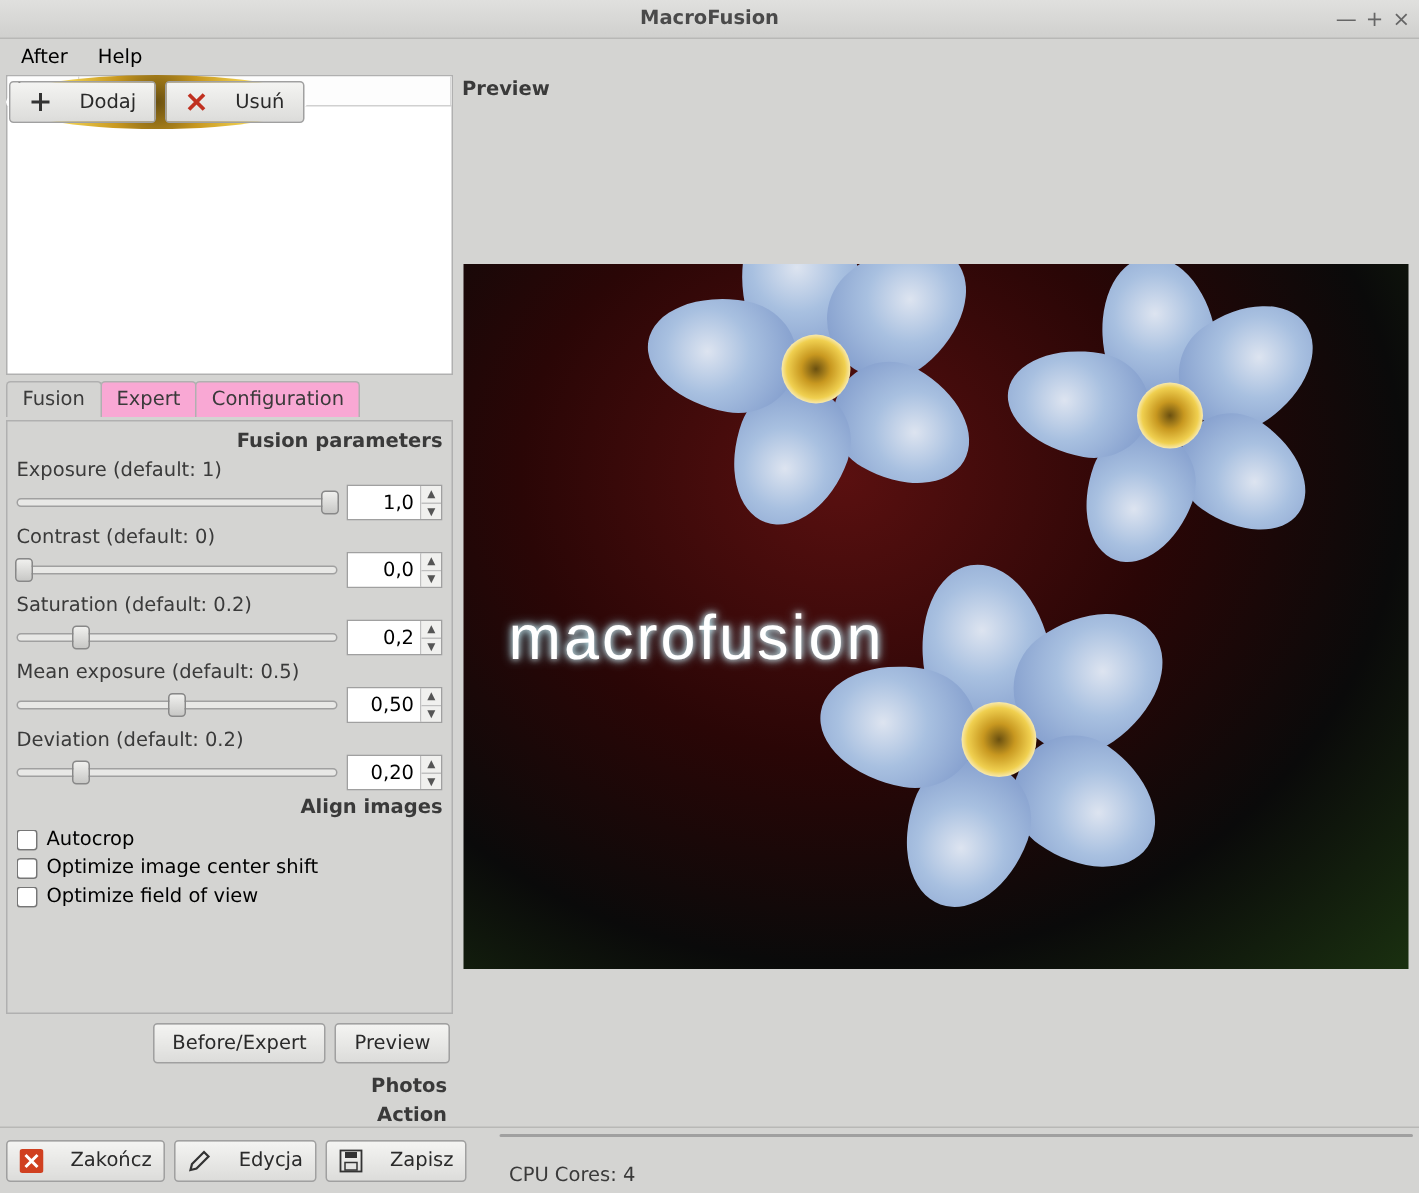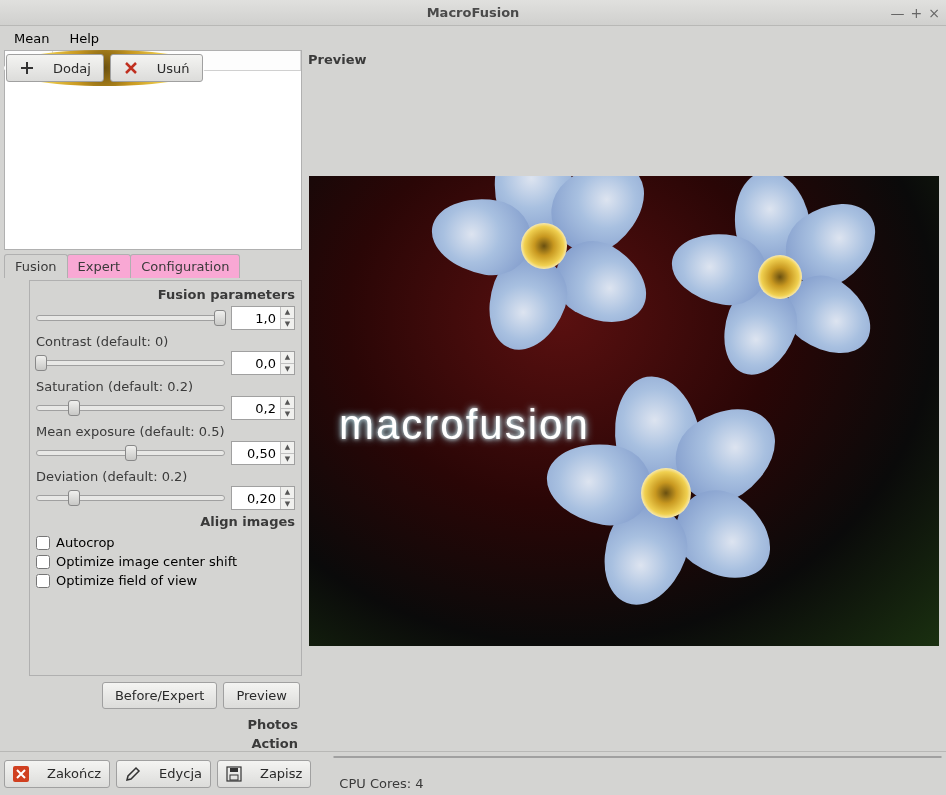--- a/index.html
+++ b/index.html
@@ -27,21 +27,21 @@
 .table-header .col { padding: 2px 6px; border-right: 1px solid #d8d8d8; background: #fdfdfd; }
 .col-image { width: 48px; }
 .col-thumb { flex: 1; }
 
 
 .tabs-bar { display: flex; margin-top: 2px; text-align: right; }
 .tab { padding: 4px 10px; background: #f9a8d4; border: 1px solid #b0b0b0; border-bottom: none; margin-right: -1px; cursor: pointer; border-radius: 3px 3px 0 0; color: #3a3a3a; }
 .tab.active { background: #d4d4d2; position: relative; z-index: 2; }
 
 
-.panel { border: 1px solid #b0b0b0; padding: 4px 6px; background: #d4d4d2; flex: 1; overflow: auto; margin-left: 25px; }
+.panel { border: 1px solid #b0b0b0; padding: 4px 6px; background: #d4d4d2; flex: 1; overflow: auto; }
 .section-title { text-align: right; font-weight: bold; color: #3a3a3a; margin: 2px 0 4px; }
 
 .param { margin-bottom: 4px; }
 .param-label { color: #3a3a3a; margin-bottom: 2px; display: block; }
 .param-row { display: flex; align-items: center; gap: 6px; }
 .slider { flex: 1; height: 6px; background: #e8e8e6; border: 1px solid #a0a0a0; border-radius: 3px; position: relative; }
 .slider-thumb { position: absolute; width: 12px; height: 16px; background: linear-gradient(#f0f0ee,#c8c8c6); border: 1px solid #888; border-radius: 3px; top: -6px; transform: translateX(-50%); }
 .spin { display: flex; border: 1px solid #a0a0a0; background: #fff; height: 24px; }
 .spin input { width: 48px; border: none; padding: 0 4px; text-align: right; font-size: 13px; }
 .spin-btns { width: 14px; display: flex; flex-direction: column; border-left: 1px solid #c0c0c0; }
@@ -81,21 +81,21 @@
 <div class="titlebar">
   <span class="titlebar-text">MacroFusion</span>
   <div class="window-controls">
     <span>—</span>
     <span>+</span>
     <span>×</span>
   </div>
 </div>
 
 <div class="menubar">
-  <div class="mitem">Mean</div>
+  <div class="mitem">After</div>
   <div class="mitem">Help</div>
 </div>
 
 <div class="main">
 
   <div class="left">
 
     <div class="table-area">
       <div class="table-header">
         <div class="col col-image">Image</div>
@@ -106,20 +106,21 @@
     <div class="tabs-bar">
       <div class="tab active">Fusion</div>
       <div class="tab">Expert</div>
       <div class="tab">Configuration</div>
     </div>
 
     <div class="panel">
       <div class="section-title">Fusion parameters</div>
 
       <div class="param">
+        <span class="param-label">Exposure (default: 1)</span>
         <div class="param-row">
           <div class="slider">
               <div class="slider-thumb" style="left:98%"></div>
             </div>
           <div class="spin">
             <input value="1,0" style="">
             <div class="spin-btns">
                 <div>▲</div>
                 <div>▼</div>
               </div>

